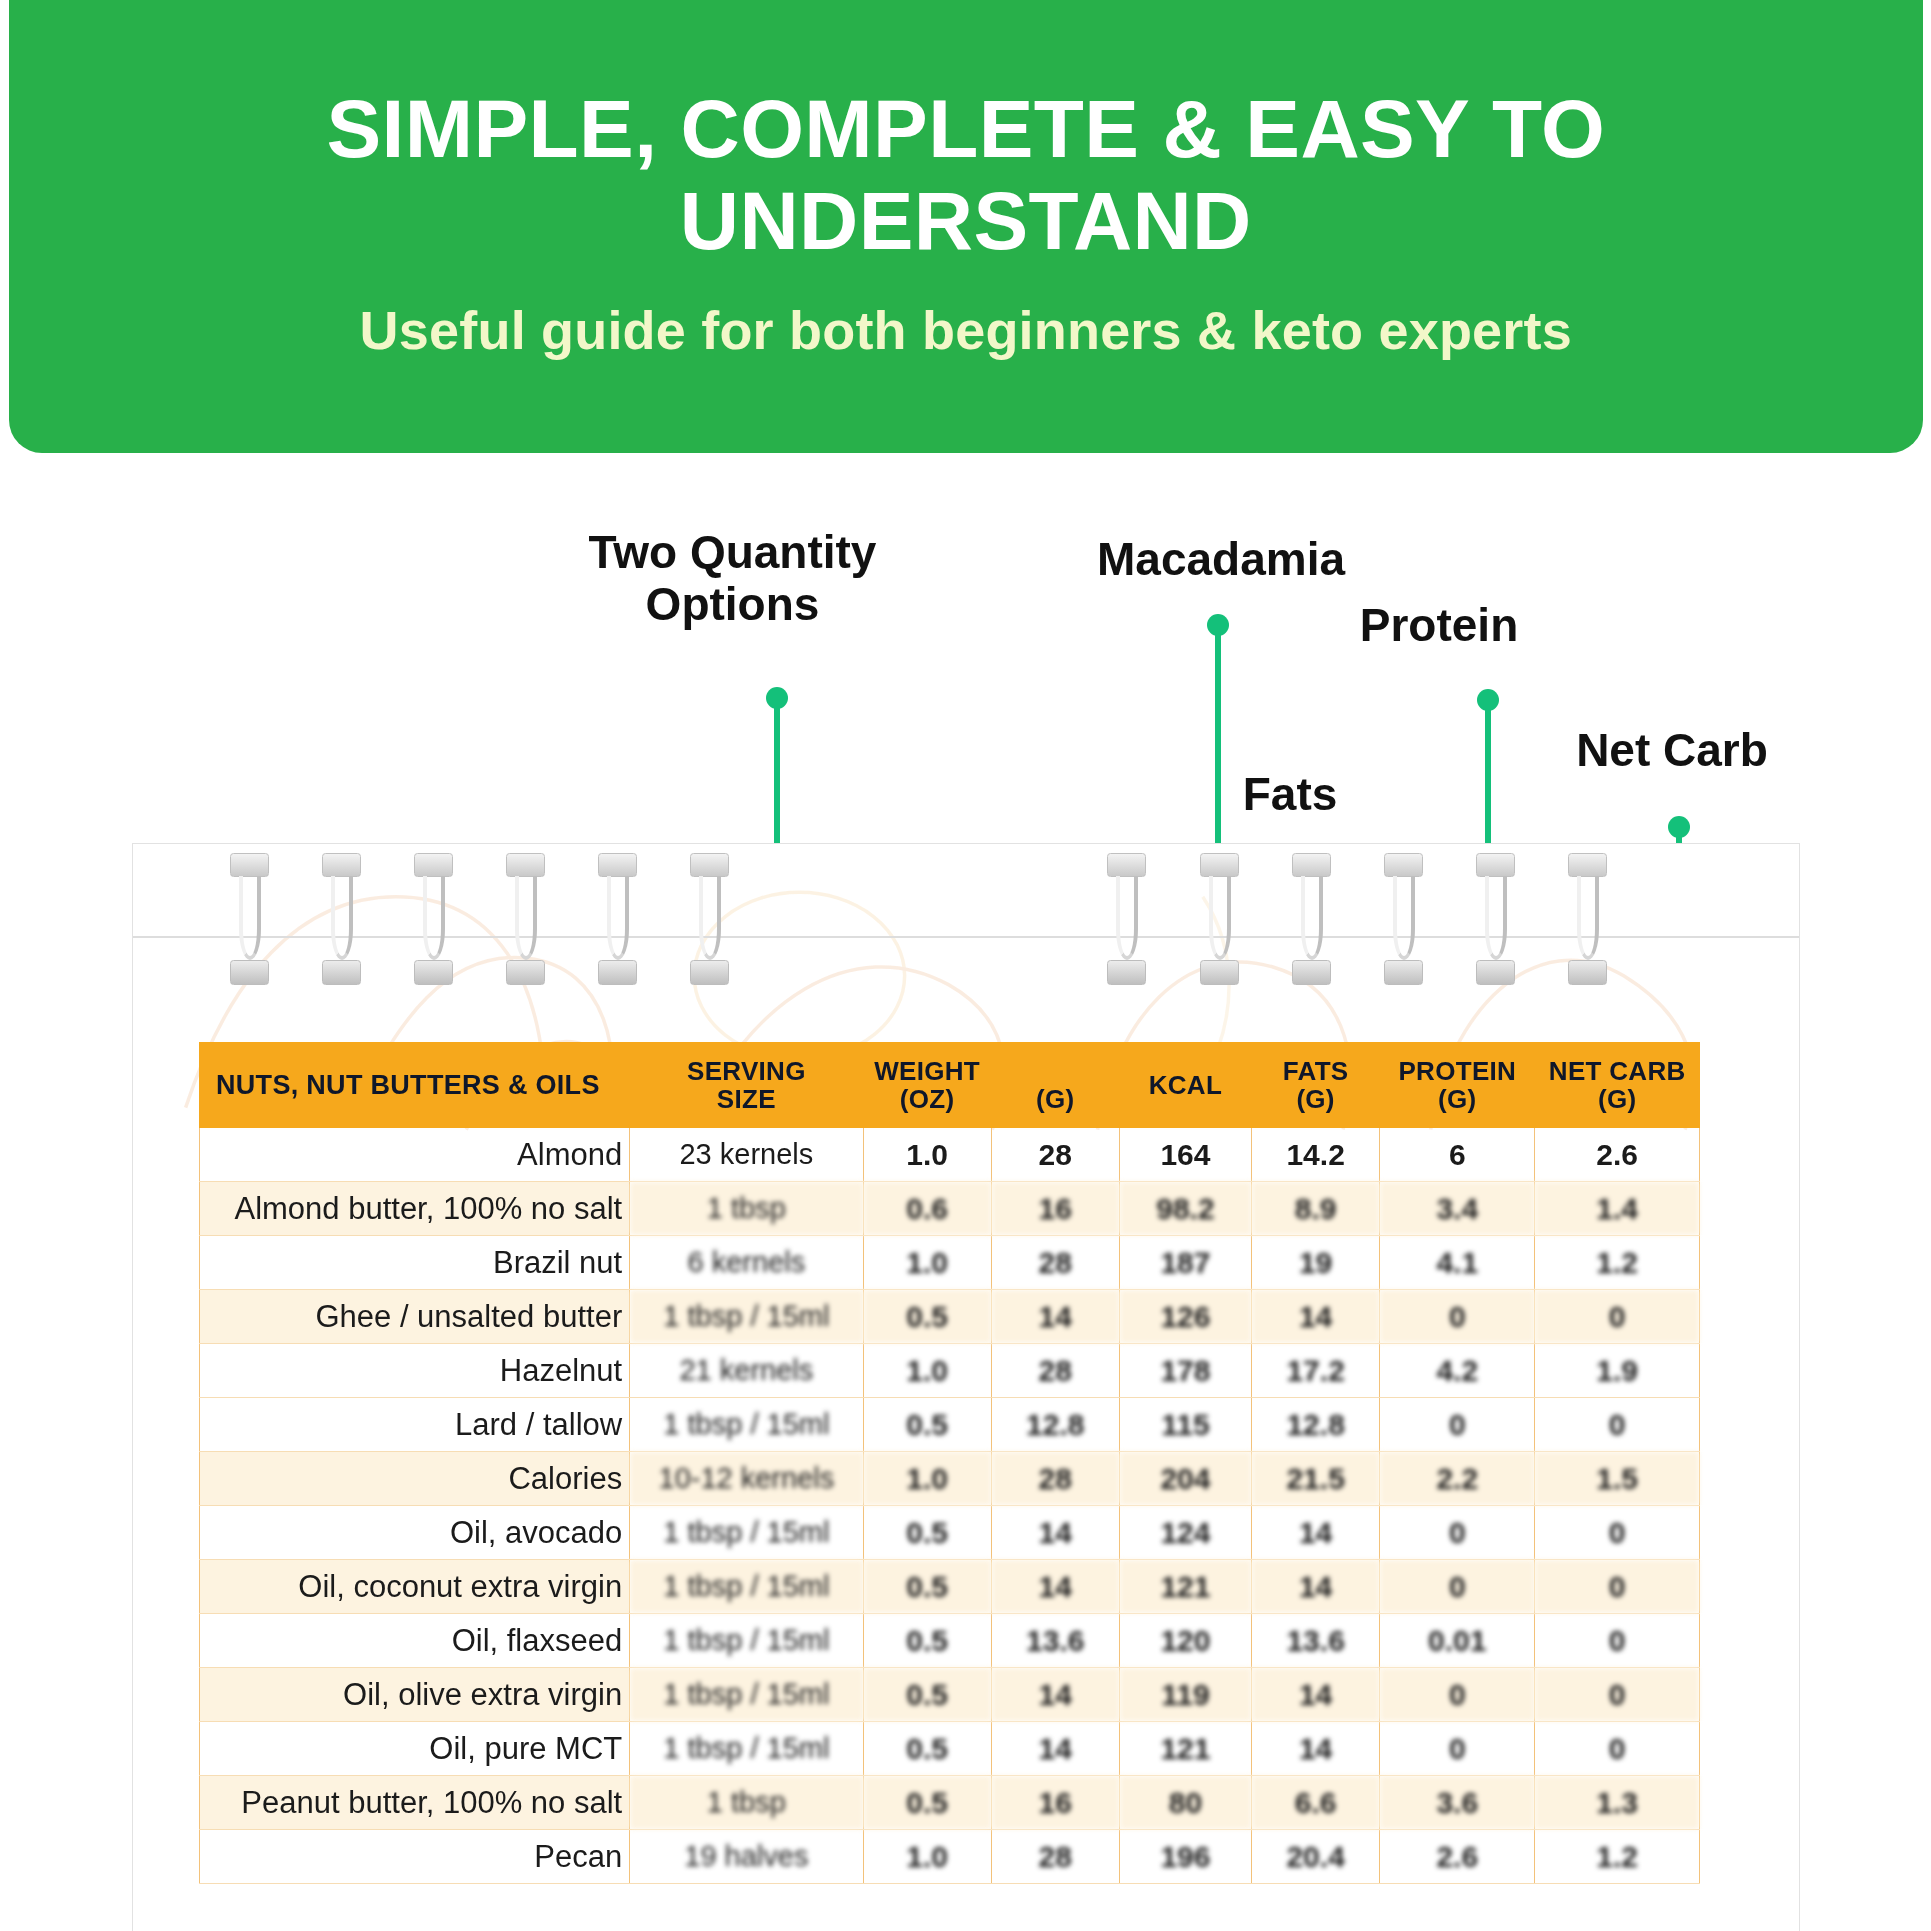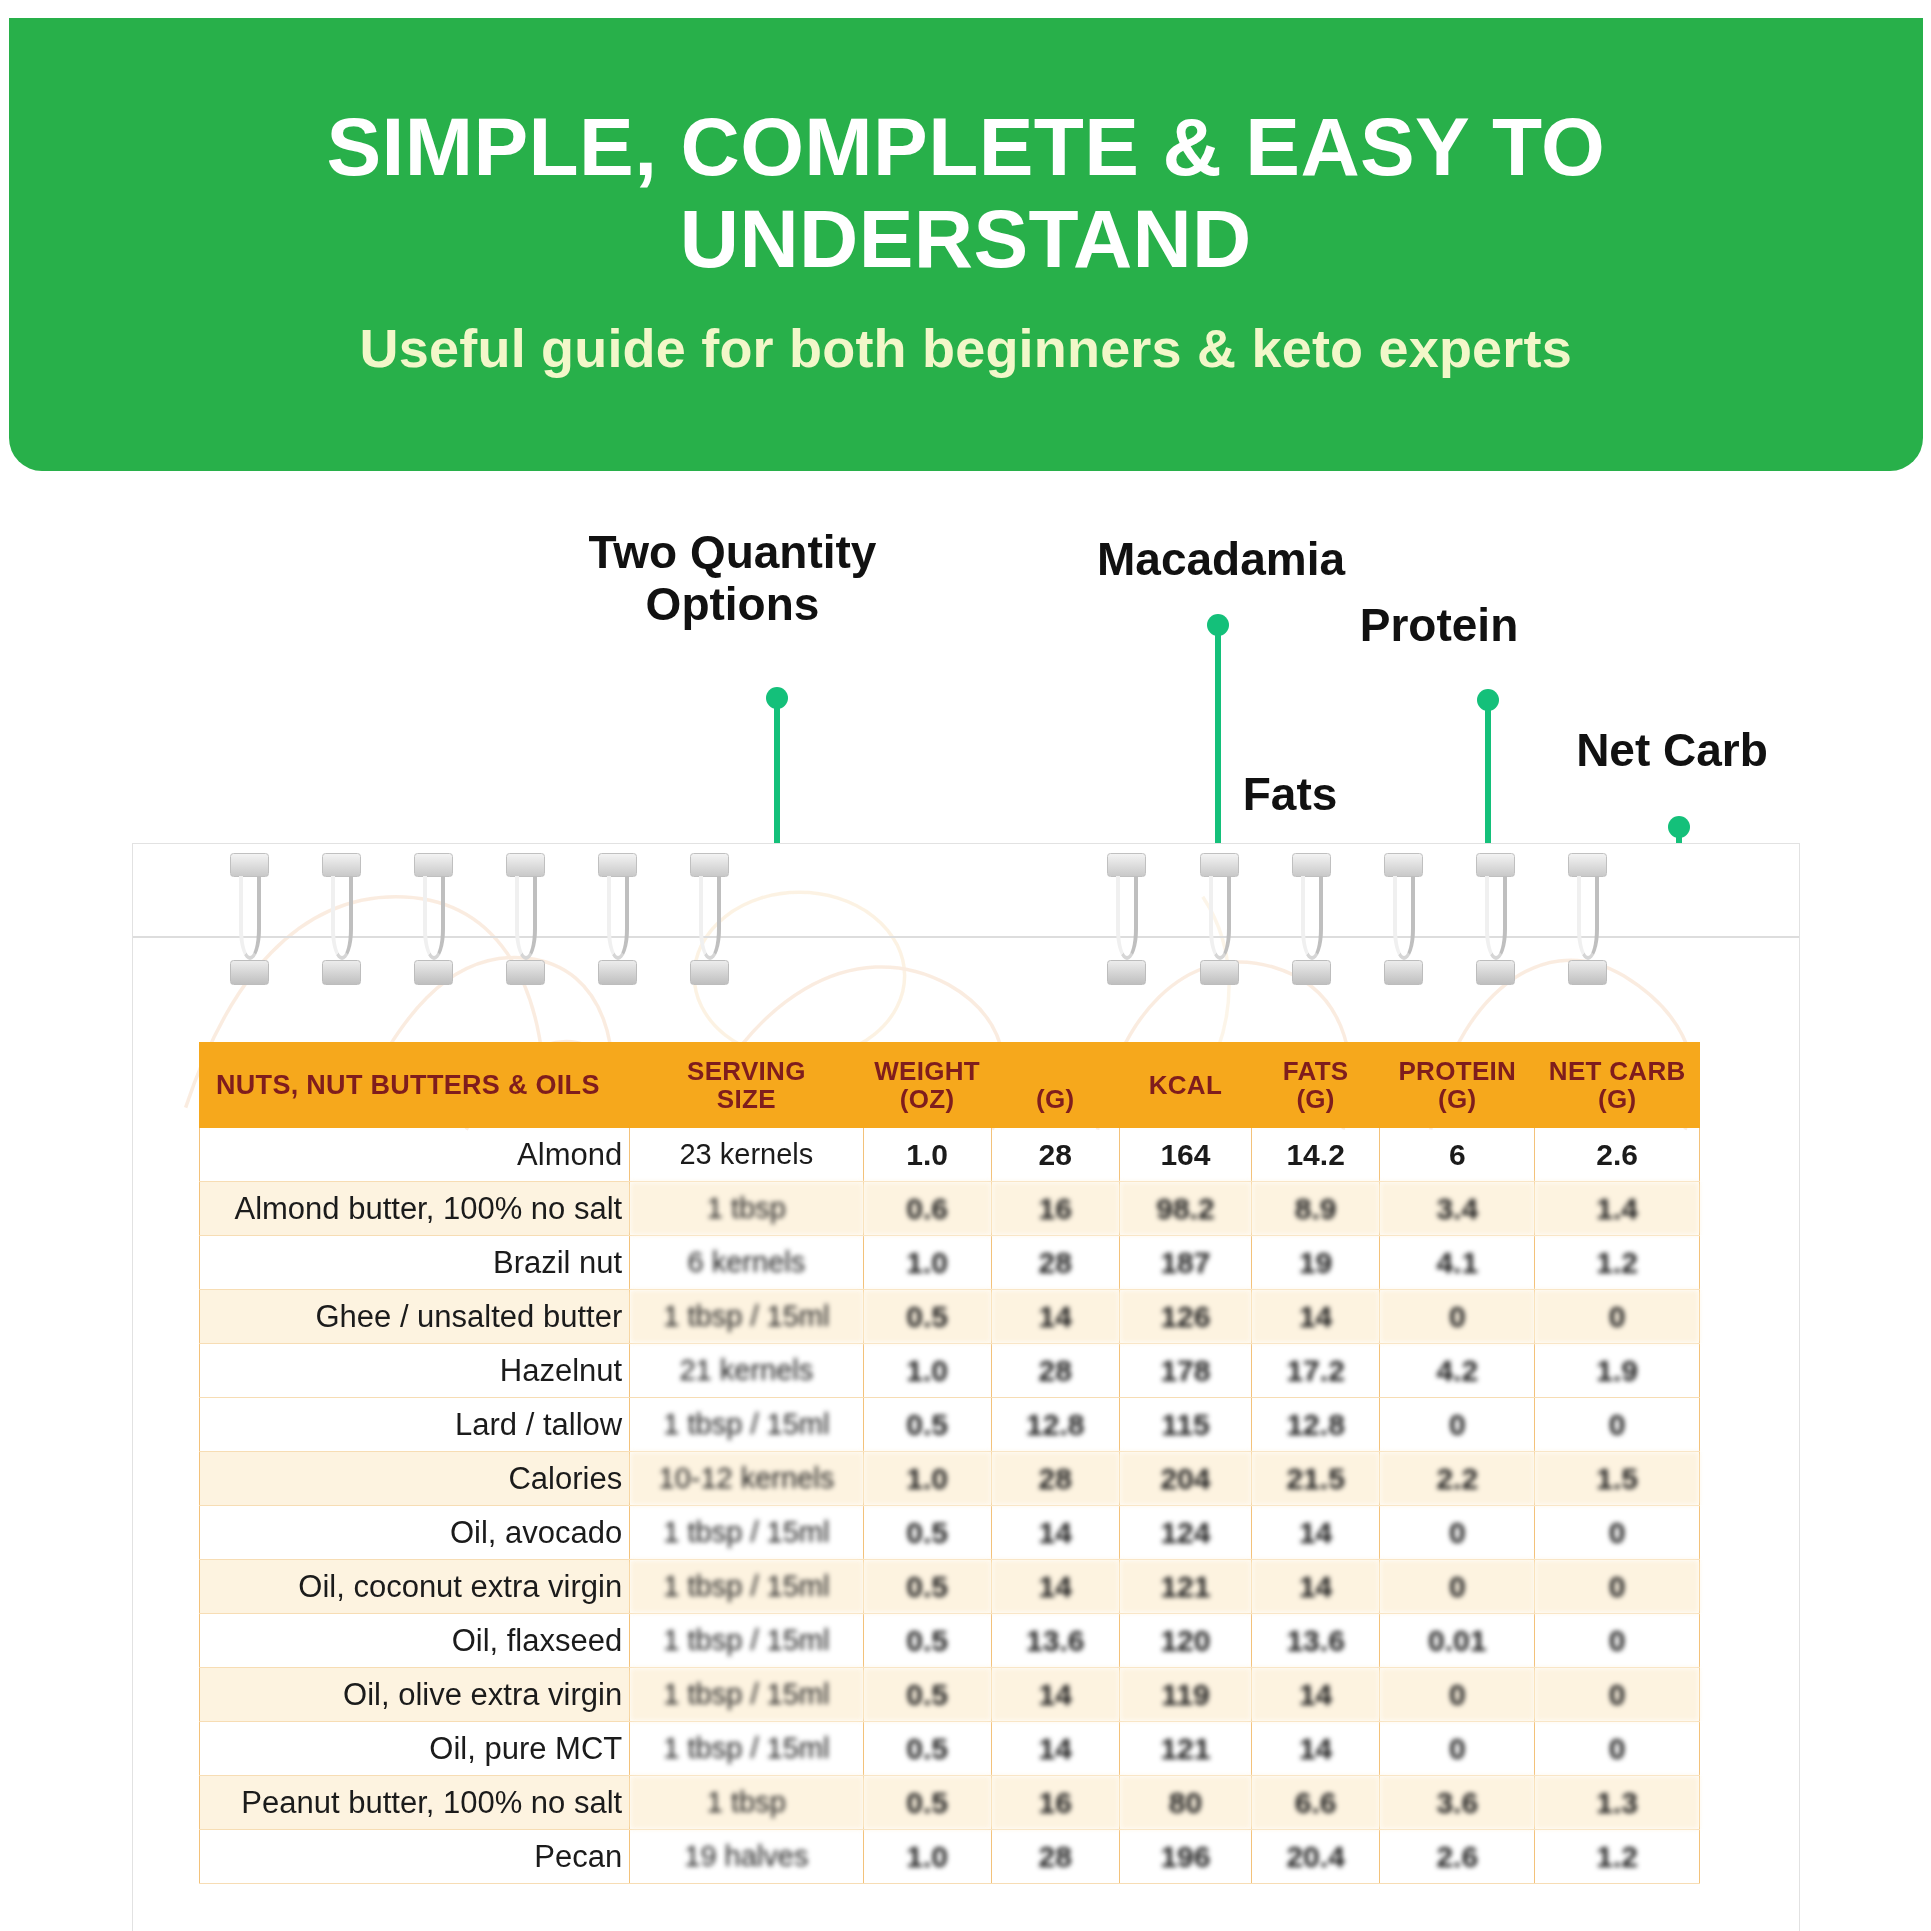--- a/index.html
+++ b/index.html
@@ -21,21 +21,20 @@
     width: 1914px;
     height: 453px;
     background: #28b04a;
     border-bottom-left-radius: 33px;
     border-bottom-right-radius: 33px;
     display: flex;
     flex-direction: column;
     align-items: center;
     justify-content: center;
     padding-bottom: 8.8px;
-    margin-top: 18px;
   }
   .banner-title {
     color: #ffffff;
     font-weight: bold;
     font-size: 82px;
     line-height: 1.12;
     text-align: center;
     letter-spacing: 0.4px;
     max-width: 1492px;
     text-transform: uppercase;
@@ -147,21 +146,21 @@
     top: 198px;
     width: 1501px;
   }
   table.keto {
     border-collapse: collapse;
     width: 1501px;
     table-layout: fixed;
   }
   table.keto th {
     background: #f6a81c;
-    color: #7f1d1d;
+    color: #0f172a;
     font-weight: bold;
     font-size: 26px;
     line-height: 1.08;
     text-transform: uppercase;
     padding: 14px 5.3px;
     text-align: center;
     border: 0.9px solid #f6a81c;
     letter-spacing: 0.3px;
   }
   table.keto th.food-head {

